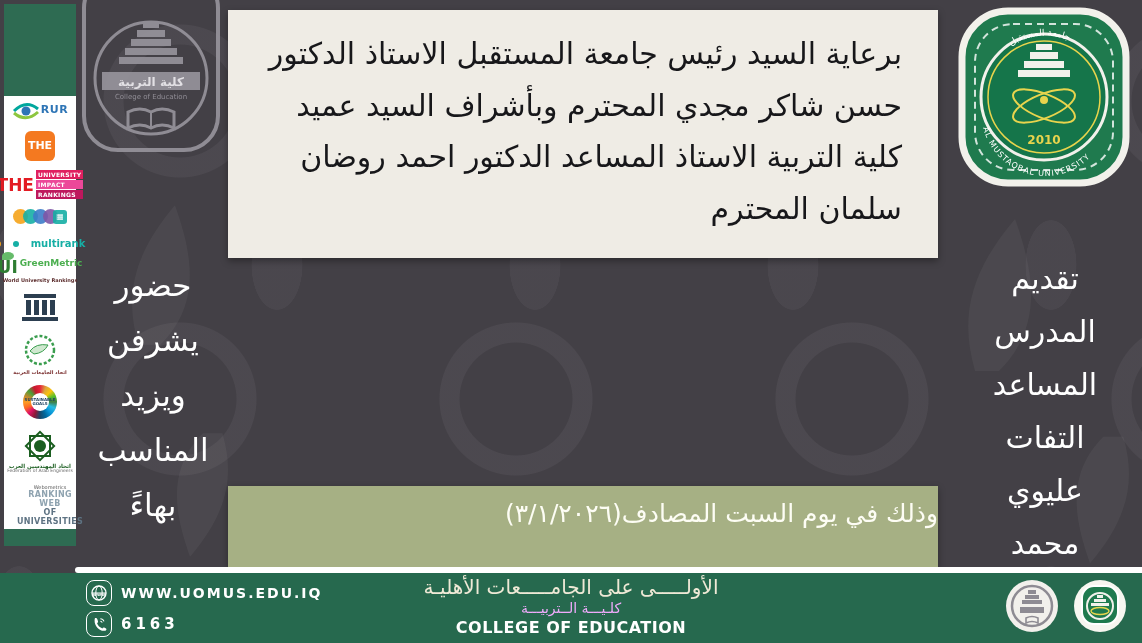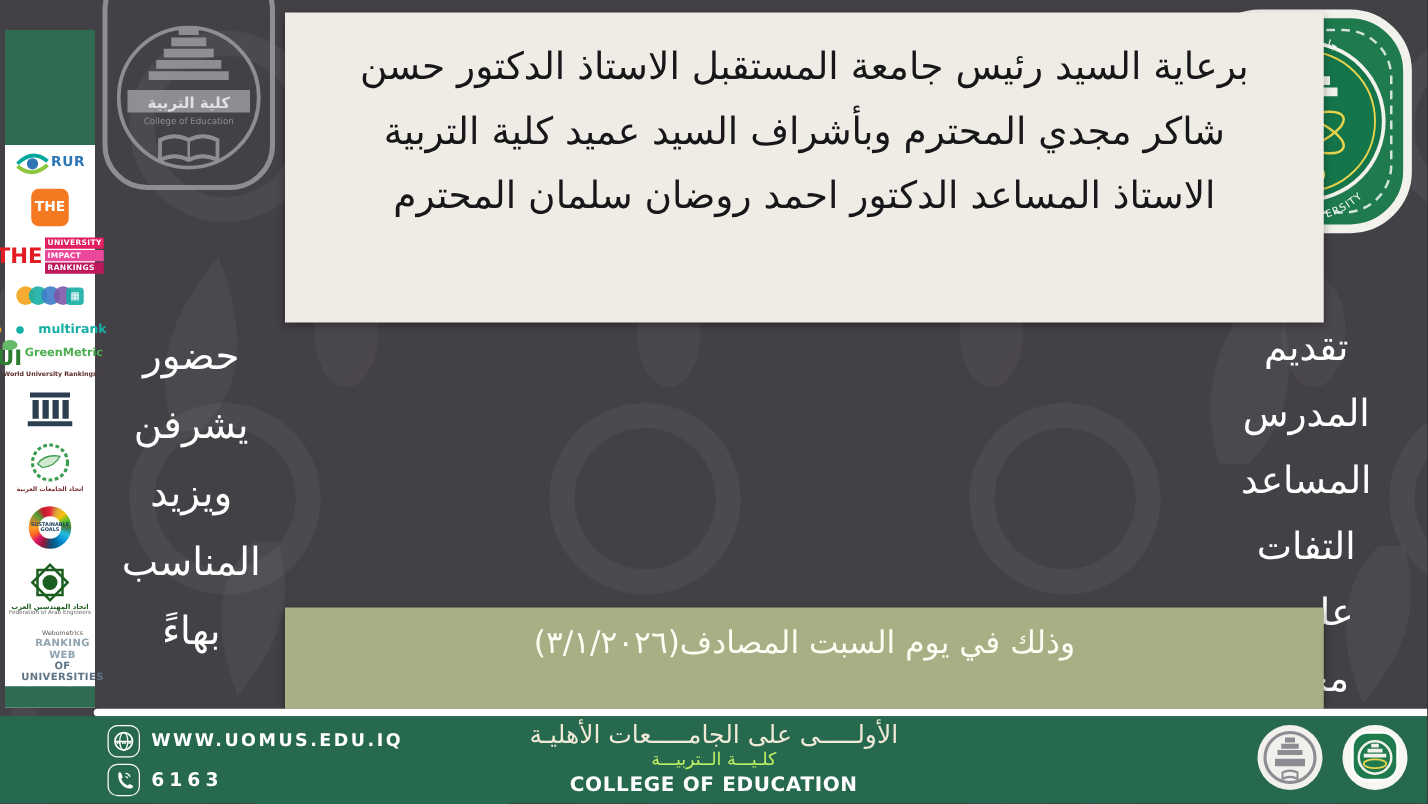--- a/index.html
+++ b/index.html
@@ -8,21 +8,21 @@
     position:relative; width:1142px; height:643px; overflow:hidden;
     background-color:#434046;
     background-image:
       radial-gradient(circle, rgba(235,230,240,0) 56px, rgba(235,230,240,.055) 57px, rgba(235,230,240,.055) 76px, rgba(235,230,240,0) 77px),
       radial-gradient(ellipse 42px 74px at 50% 50%, rgba(235,230,240,.045) 0 60%, rgba(235,230,240,0) 61%);
     background-size: 336px 298px, 258px 346px;
     background-position: 12px -48px, 148px 92px;
   }
   .leaf{ position:absolute; z-index:1; }
   
-  .sidebar{ position:absolute; left:4px; top:24px; width:72px; height:542px; background:#fff; z-index:6; }
+  .sidebar{ position:absolute; left:4px; top:4px; width:72px; height:542px; background:#fff; z-index:6; }
   .sidebar .cap-top{ position:absolute; left:0; top:0; width:100%; height:92px; background:#2E6B52; }
   .sidebar .cap-bottom{ position:absolute; left:0; bottom:0; width:100%; height:17px; background:#2E6B52; }
   .logo-stack{ position:absolute; left:1px; right:1px; top:95px; bottom:20px;
     display:flex; flex-direction:column; justify-content:space-between; align-items:center; }
   .lg{ display:flex; flex-direction:column; align-items:center; line-height:1.05; }
   .rur-row{ display:flex; align-items:center; gap:1px; }
   .rur-txt{ color:#2E75B6; font-weight:bold; font-size:11px; letter-spacing:.5px; }
   .the-box{ width:30px; height:30px; background:#F47920; border-radius:6px; color:#fff;
     font-weight:bold; font-size:11px; display:flex; align-items:center; justify-content:center; }
   .impact{ display:flex; align-items:center; gap:2px; }
@@ -58,42 +58,42 @@
   .webo .w2{ font-size:8px; font-weight:bold; letter-spacing:.3px; color:#8FA3B0; }
   .webo .w3{ font-size:8px; font-weight:bold; letter-spacing:.3px; color:#5E7383; }
   
   .watermark{ position:absolute; left:76px; top:0; z-index:1; opacity:.92; }
   .left-note{ position:absolute; left:78px; top:258px; width:150px; z-index:2; color:#fff;
     font-size:31px; line-height:55px; text-align:center; direction:rtl; }
   .presenter{ position:absolute; left:953px; top:252px; width:184px; z-index:2; color:#fff;
     font-size:30px; line-height:53px; text-align:center; direction:rtl; }
   .uni-logo{ position:absolute; left:953px; top:4px; z-index:3; }
   
-  .panel{ position:absolute; left:228px; width:831px; z-index:5; direction:rtl; text-align:center;
+  .panel{ position:absolute; left:228px; width:710px; z-index:5; direction:rtl; text-align:right;
     box-shadow:0 3px 7px rgba(0,0,0,.35); }
   .panel-top{ top:10px; height:248px; background:#EFECE5; color:#17171a;
     font-size:30px; line-height:1.72; padding:18px 36px; }
   .panel-mid{ top:283px; height:172px; background:#C7B8A4; color:#141416; font-weight:bold;
     font-size:25px; line-height:1.62; padding:12px 26px; }
   .panel-date{ top:486px; height:81px; background:#A6B084; color:#FDFDF4; font-weight:normal;
     font-size:25px; line-height:1.55; padding-top:9px; }
   
   .white-strip{ position:absolute; left:75px; top:567px; width:1067px; height:6px; background:#fff;
     border-radius:4px 0 0 4px; z-index:7; }
   .footer{ position:absolute; left:0; top:573px; width:1142px; height:70px; background:#26694E; z-index:7; }
   .contact{ position:absolute; left:86px; top:7px; color:#fff; }
   .c-row{ display:flex; align-items:center; gap:9px; margin-bottom:5px; }
   .icon-box{ width:26px; height:26px; border:1.6px solid #fff; border-radius:8px;
     display:flex; align-items:center; justify-content:center; }
   .c-site{ font-weight:bold; font-size:14px; letter-spacing:2px; }
   .c-phone{ font-weight:bold; font-size:15px; letter-spacing:4px; }
   .f-center{ position:absolute; left:50%; top:3px; transform:translateX(-50%); text-align:center;
     white-space:nowrap; direction:rtl; }
   .f-tag{ color:#EFE9D6; font-weight:normal; font-size:20px; line-height:23px; }
-  .f-col-ar{ color:#bef264; font-size:14px; line-height:18px; }
+  .f-col-ar{ color:#f0abfc; font-size:14px; line-height:18px; }
   .f-col-en{ color:#fff; font-weight:bold; font-size:16px; letter-spacing:.5px; line-height:21px; direction:ltr; }
   .seals{ position:absolute; right:14px; top:5px; display:flex; gap:12px; }
 </style>
 </head>
 <body>
 
 <div class="poster">
 
   <svg class="leaf" style="left:120px;top:200px" width="110" height="150" viewBox="0 0 60 80">
       <path d="M10,78 C2,50 8,28 30,2 C40,30 44,56 22,78 Z" fill="rgba(235,230,240,.05)"></path>

